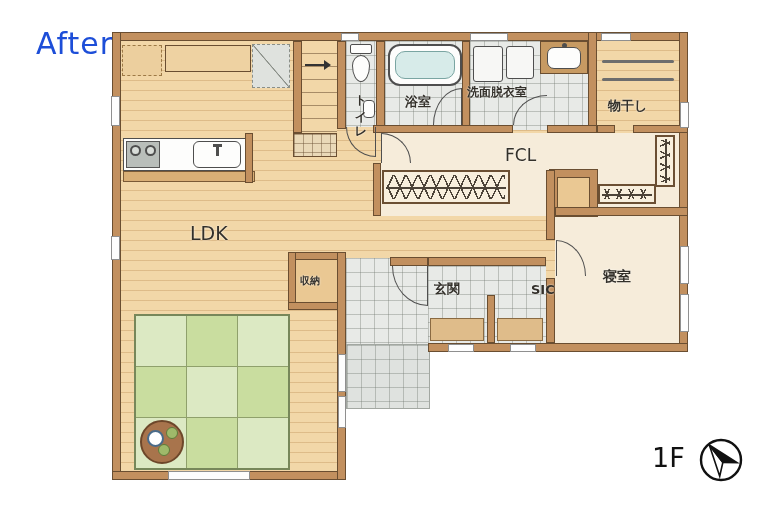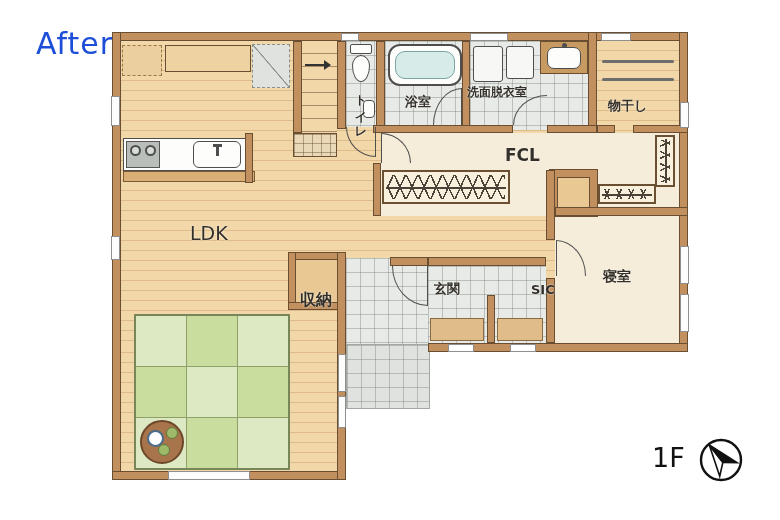--- a/index.html
+++ b/index.html
@@ -211,19 +211,19 @@
   <div class="abs door arcTL leafR" style="left:433px;top:88px;width:29px;height:37px;"></div>
   <div class="abs door arcTL" style="left:513px;top:95px;width:34px;height:30px;"></div>
   <div class="abs door arcBL leafR" style="left:392px;top:266px;width:36px;height:40px;"></div>
   <div class="abs door arcTR leafL" style="left:556px;top:240px;width:30px;height:36px;"></div>
 
   <div class="abs lab" style="left:190px;top:222px;font-size:19px;font-weight:500;">LDK</div>
   <div class="abs lab vert" style="left:352px;top:86px;font-size:12px;">トイレ</div>
   <div class="abs lab" style="left:405px;top:93px;">浴室</div>
   <div class="abs lab" style="left:467px;top:84px;font-size:12px;">洗面脱衣室</div>
   <div class="abs lab" style="left:608px;top:97px;">物干し</div>
-  <div class="abs lab" style="left:505px;top:145px;font-size:17px;font-weight:700;">FCL</div>
-  <div class="abs lab" style="left:300px;top:290px;font-size:16px;">収納</div>
+  <div class="abs lab" style="left:505px;top:145px;font-size:17px;font-weight:400;">FCL</div>
+  <div class="abs lab" style="left:300px;top:274px;font-size:10px;">収納</div>
   <div class="abs lab" style="left:434px;top:280px;">玄関</div>
   <div class="abs lab" style="left:531px;top:282px;">SIC</div>
   <div class="abs lab" style="left:603px;top:268px;font-size:14px;">寝室</div>
 
 </div>
 
 </body></html>

